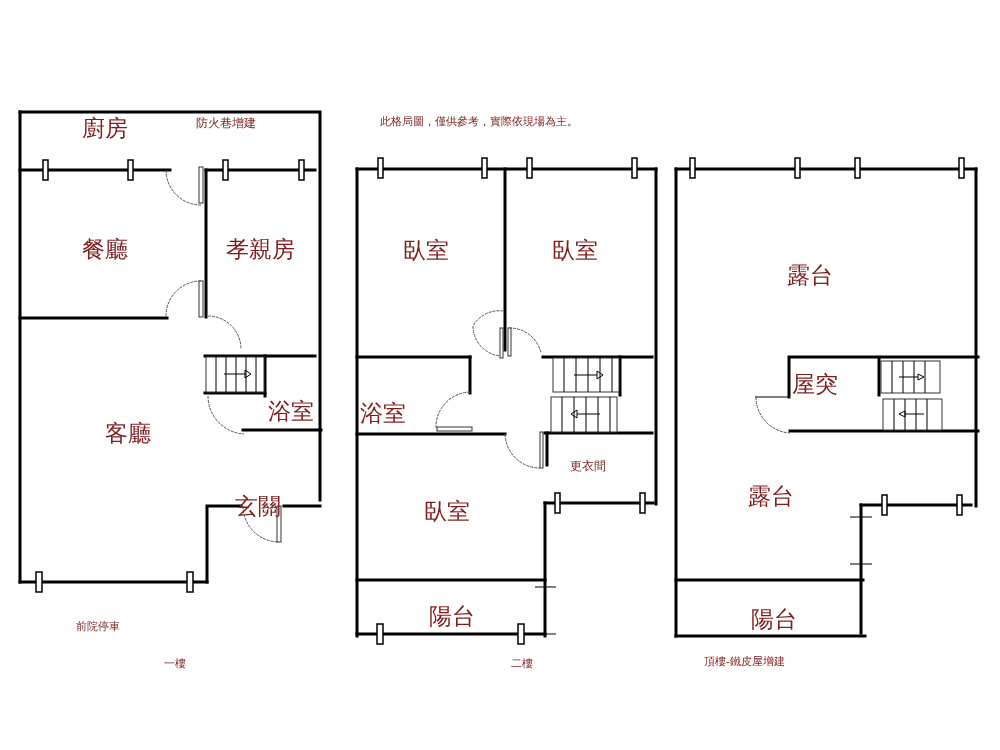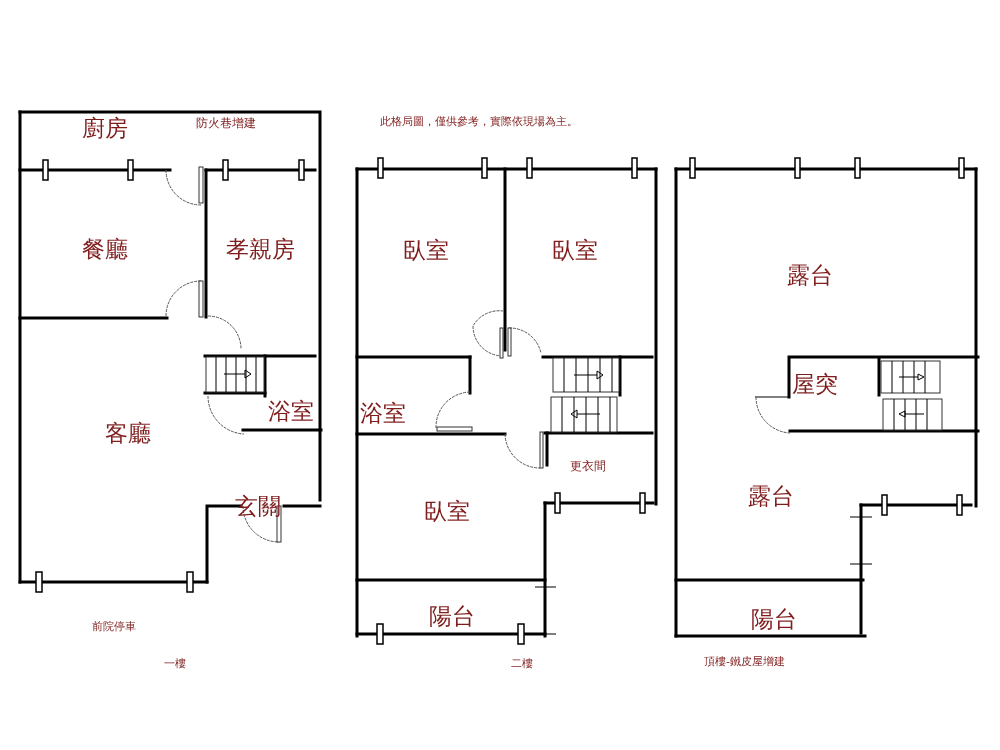--- a/index.html
+++ b/index.html
@@ -171,21 +171,21 @@
 
 <div class="lbl note" style="left:380px; top:116px;">此格局圖，僅供參考，實際依現場為主。</div>
 
 <div class="lbl room" style="left:82px; top:117px;">廚房</div>
 <div class="lbl small" style="left:196px; top:117px;">防火巷增建</div>
 <div class="lbl room" style="left:82px; top:238px;">餐廳</div>
 <div class="lbl room" style="left:226px; top:238px;">孝親房</div>
 <div class="lbl room" style="left:80px; top:422px;margin-left:25px;">客廳</div>
 <div class="lbl room" style="left:268px; top:400px;">浴室</div>
 <div class="lbl room" style="left:235px; top:479px;margin-top:16px;">玄關</div>
-<div class="lbl note" style="left:92px; top:621px;">前院停車</div>
+<div class="lbl note" style="left:76px; top:621px;">前院停車</div>
 <div class="lbl note" style="left:164px; top:658px;">一樓</div>
 
 <div class="lbl room" style="left:403px; top:239px;">臥室</div>
 <div class="lbl room" style="left:552px; top:239px;">臥室</div>
 <div class="lbl room" style="left:360px; top:402px;">浴室</div>
 <div class="lbl room" style="left:424px; top:500px;">臥室</div>
 <div class="lbl small" style="left:570px; top:460px;">更衣間</div>
 <div class="lbl room" style="left:429px; top:605px;">陽台</div>
 <div class="lbl note" style="left:511px; top:658px;">二樓</div>
 

